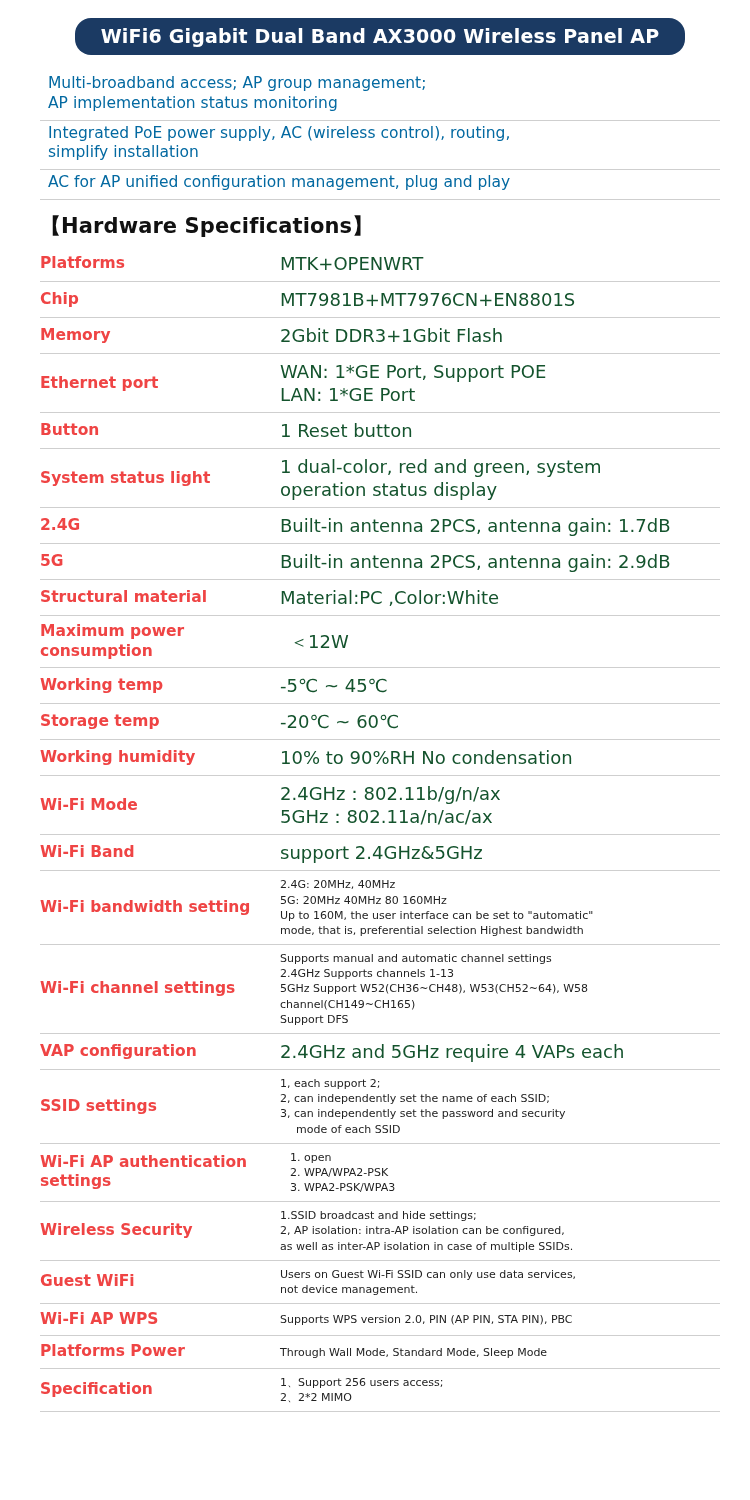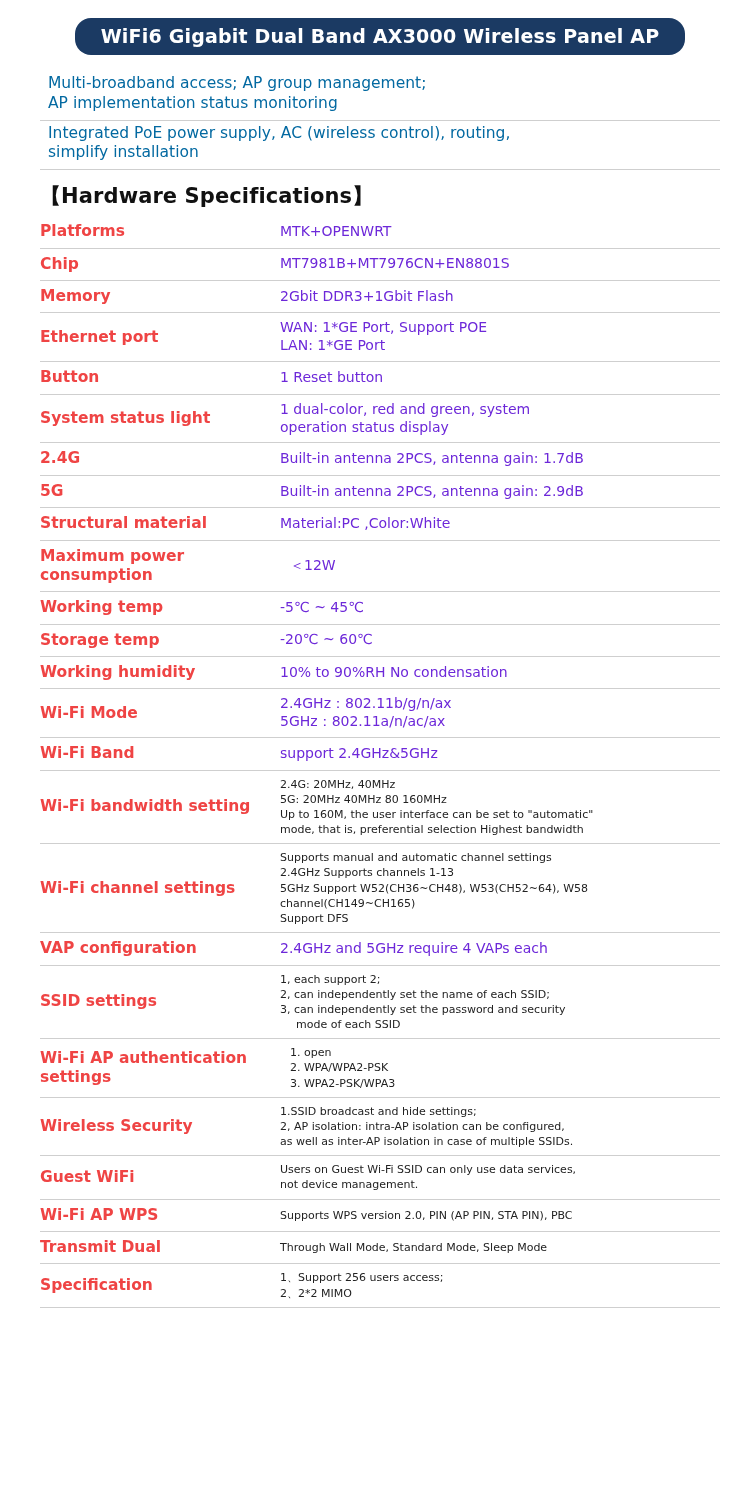--- a/index.html
+++ b/index.html
@@ -84,22 +84,22 @@
   }
   td.label {
     width: 238px;
     font-size: 15.5px;
     font-weight: bold;
     color: #ef4444;
     padding-left: 8px;
     line-height: 1.25;
   }
   td.value {
-    font-size: 14px;
-    color: #6d28d9;
+    font-size: 18px;
+    color: #14532d;
     line-height: 1.28;
     padding-left: 8px;
   }
   td.value .line {
     display: block;
   }
   
   tr.small td.value {
     font-size: 11px;
     line-height: 1.38;
@@ -128,20 +128,23 @@
 
   <div class="func-list">
       <div class="func-row">
         <span class="line">Multi-broadband access; AP group management;</span>
         <span class="line">AP implementation status monitoring</span>
       </div>
       <div class="func-row">
         <span class="line">Integrated PoE power supply, AC (wireless control), routing,</span>
         <span class="line">simplify installation</span>
       </div>
+      <div class="func-row">
+        <span class="line">AC for AP unified configuration management, plug and play</span>
+      </div>
     </div>
 
   <div class="section-title second">【Hardware Specifications】</div>
 
   <table class="spec">
     <tbody>
         <tr>
           <td class="label">Platforms</td>
           <td class="value">
             <span class="line">MTK+OPENWRT</span>
@@ -291,21 +294,21 @@
             <span class="line">not device management.</span>
           </td>
         </tr>
         <tr class="small">
           <td class="label">Wi-Fi AP WPS</td>
           <td class="value">
             <span class="line">Supports WPS version 2.0, PIN (AP PIN, STA PIN), PBC</span>
           </td>
         </tr>
         <tr class="small">
-          <td class="label">Transmit Dual</td>
+          <td class="label">Platforms Power</td>
           <td class="value">
             <span class="line">Through Wall Mode, Standard Mode, Sleep Mode</span>
           </td>
         </tr>
         <tr class="small">
           <td class="label">Specification</td>
           <td class="value">
             <span class="line">1、Support 256 users access;</span>
             <span class="line">2、2*2 MIMO</span>
           </td>

